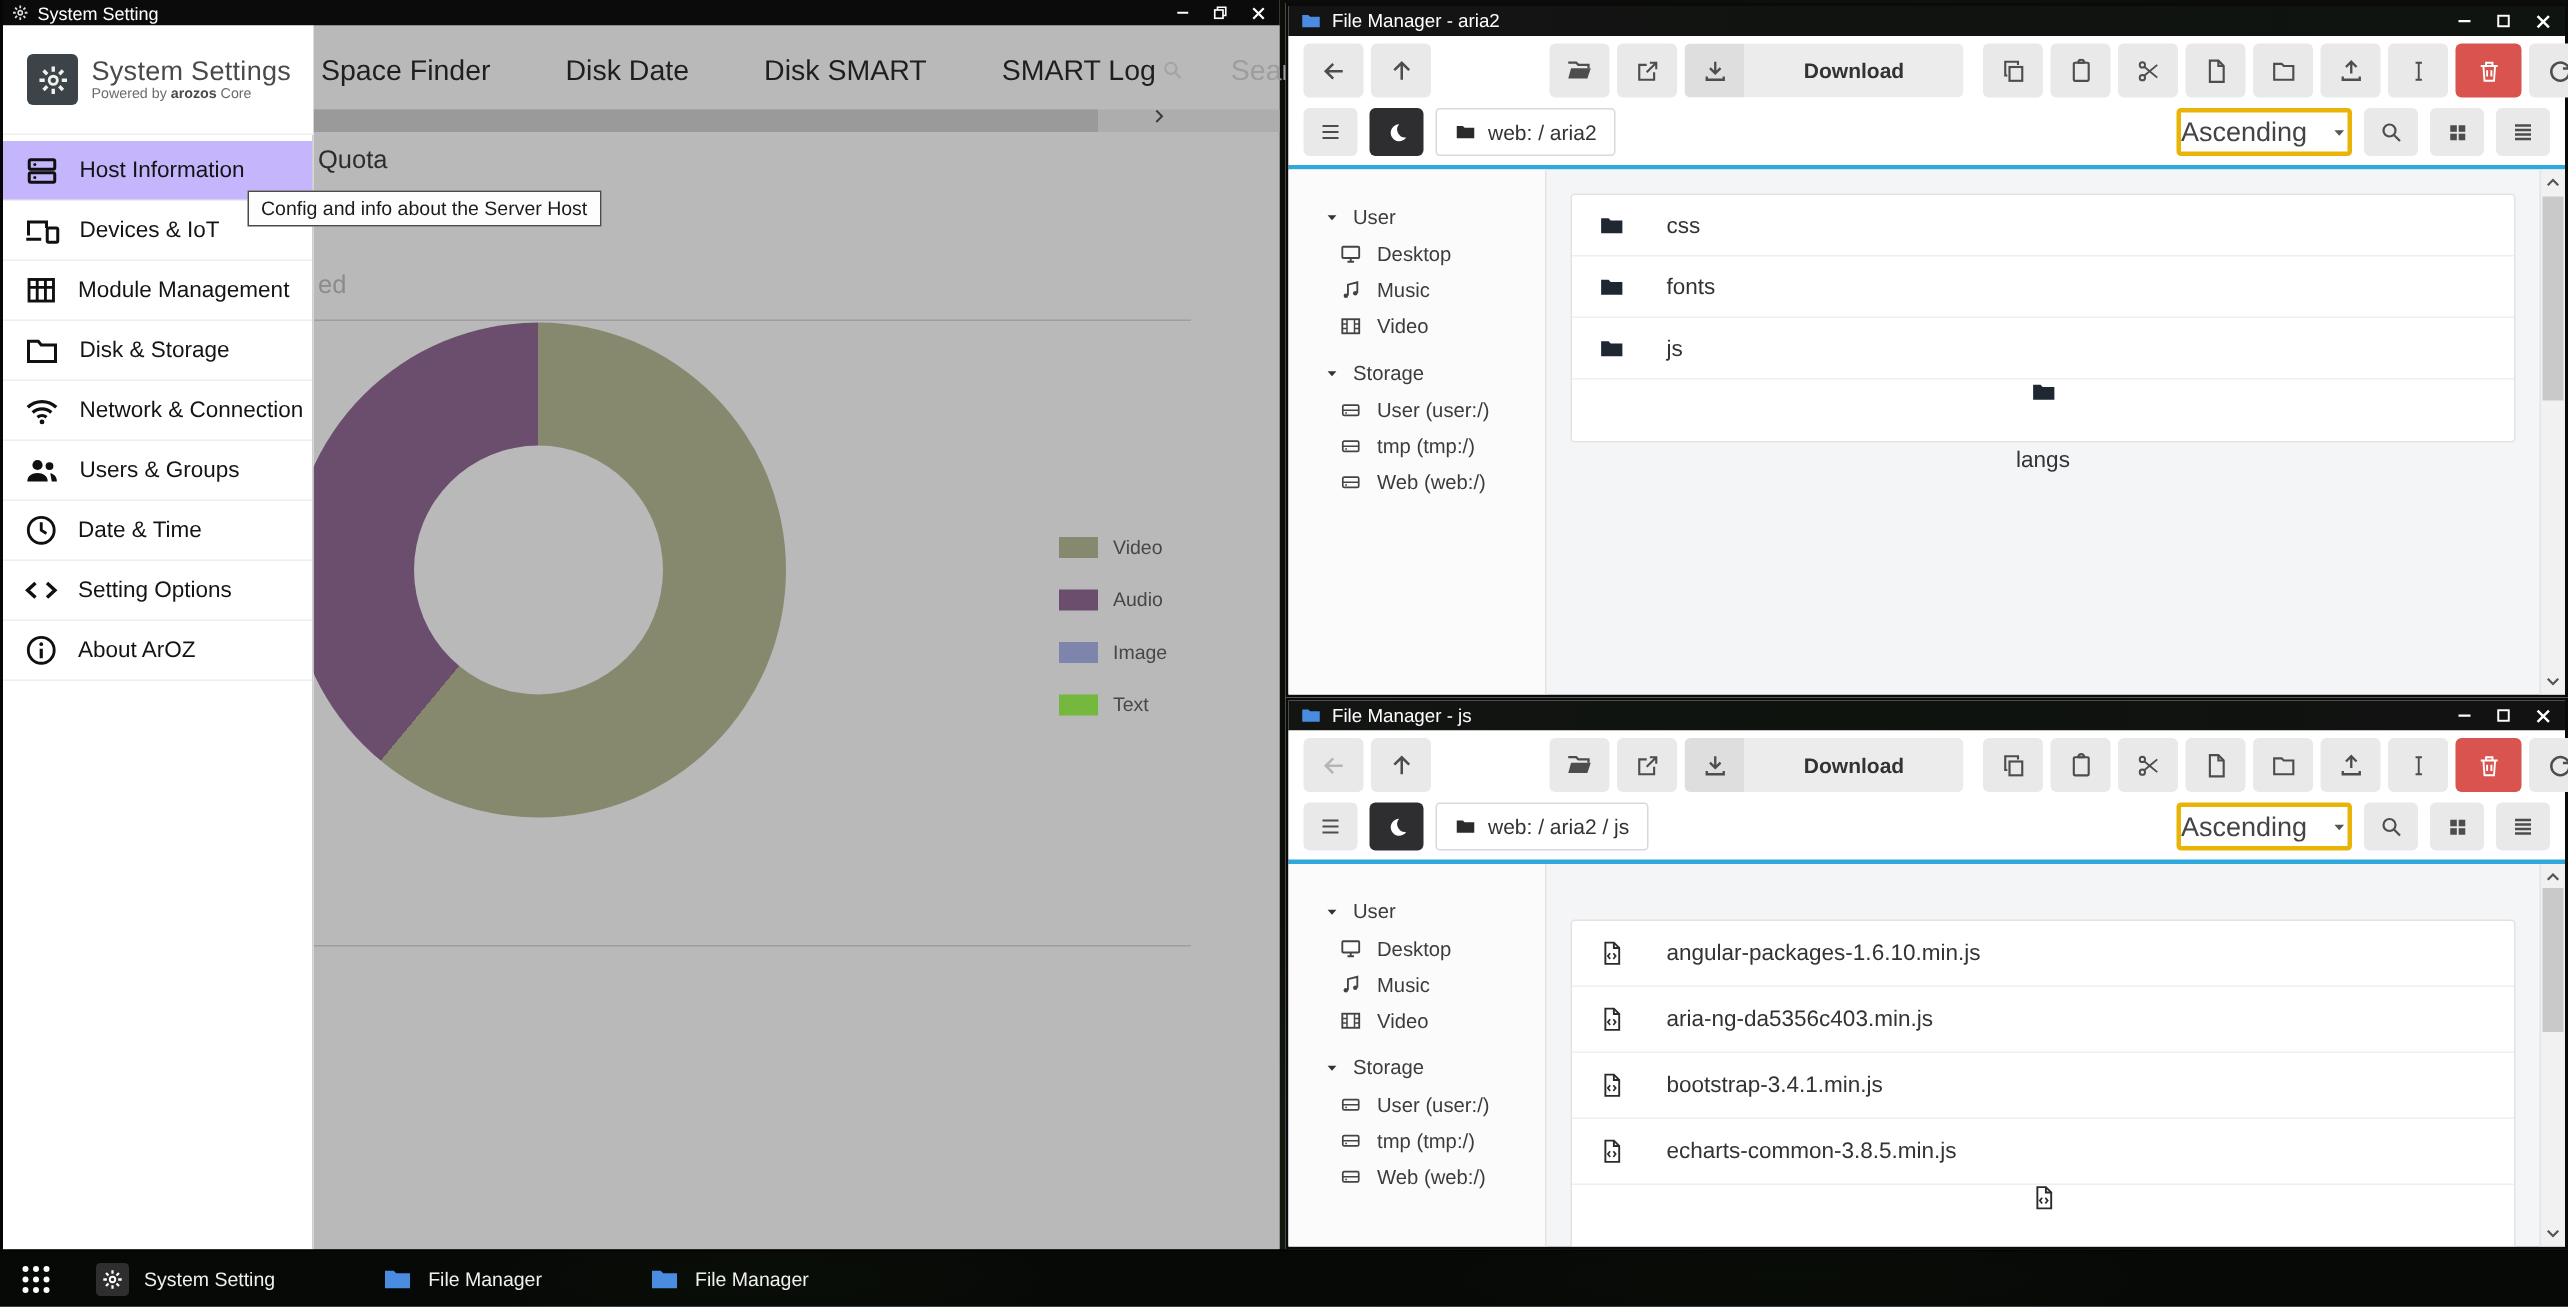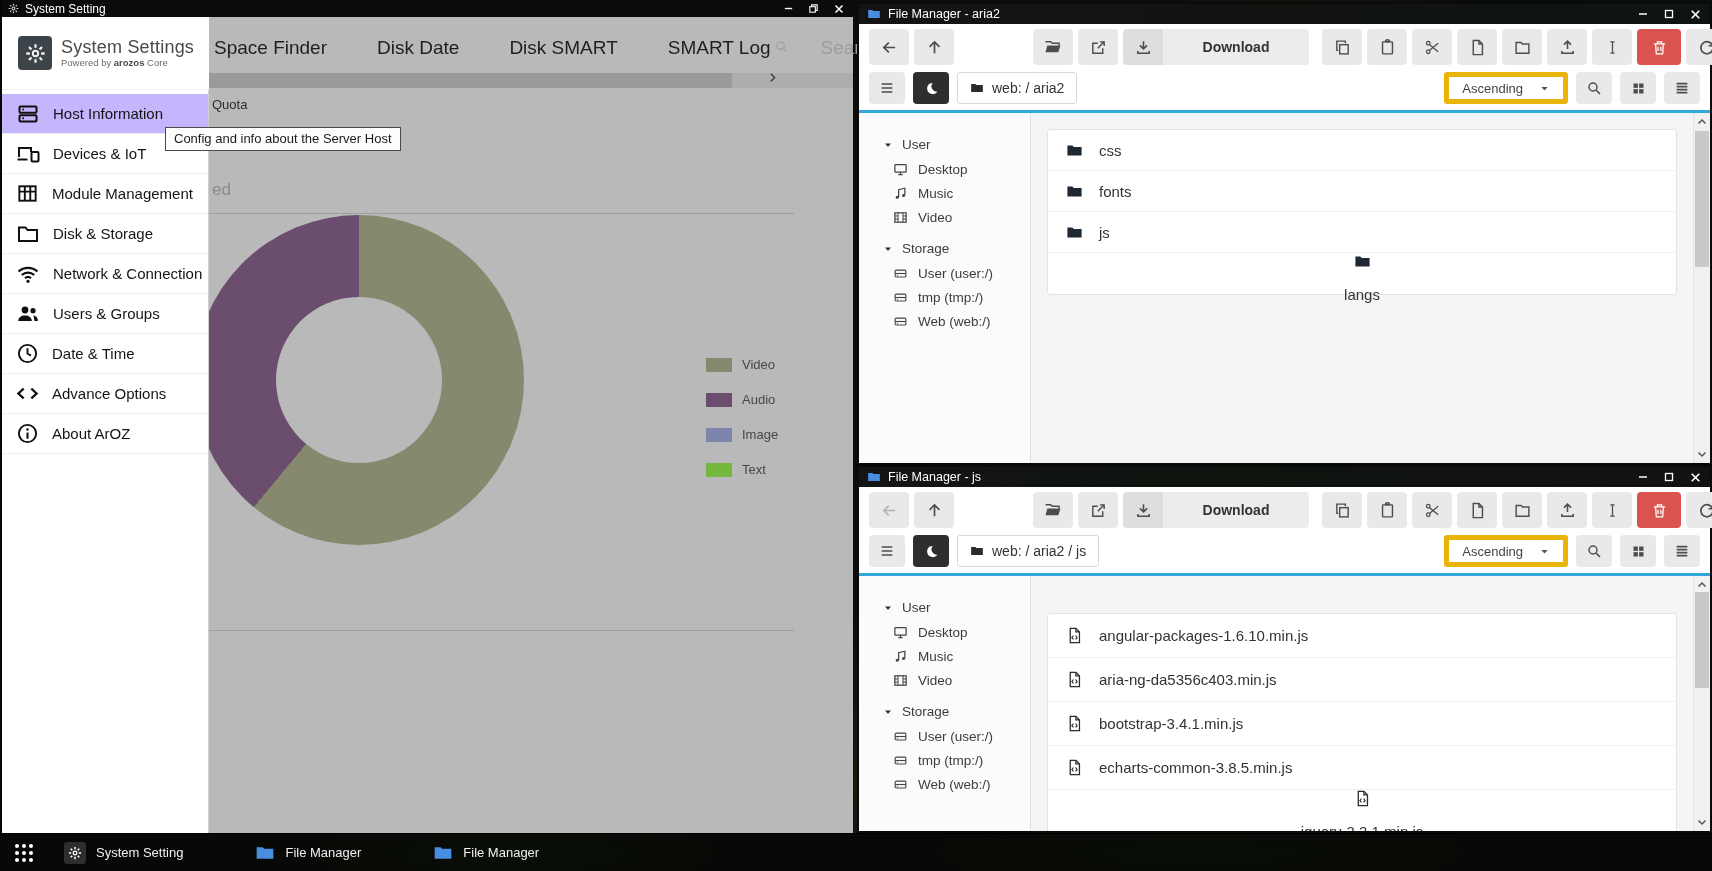--- a/index.html
+++ b/index.html
@@ -26,21 +26,21 @@
 
   .ss-content { position:absolute; inset:0; background:#b9b9b9; }
   .ss-tabs { position:absolute; left:212px; top:16px; height:30px; display:flex; align-items:center; gap:50px;
              font-size:19px; color:#1f1f1f; }
   .ss-tab { cursor:pointer; white-space:nowrap; }
   .ss-search { color:#9d9d9d; }
   .ss-search-ic { position:absolute; left:772px; top:22px; color:#a3a3a3; }
   .ss-hscroll { position:absolute; left:207px; right:0; top:56px; height:15px; background:#adadad; }
   .ss-hscroll .thumb { position:absolute; left:0; top:0; height:15px; width:523px; background:#9a9a9a; }
   .ss-hchev { position:absolute; left:764px; top:54px; color:#3a3a3a; }
-  .ss-heading { position:absolute; left:210px; top:80px; font-size:13px; color:#2d2d2d; }
+  .ss-heading { position:absolute; left:210px; top:80px; font-size:17px; color:#2d2d2d; }
   .ss-subheading { position:absolute; left:210px; top:163px; font-size:17px; color:#8b8b8b; }
   .ss-hr { position:absolute; left:207px; width:585px; height:1px; background:#9e9e9e; }
   .ss-tooltip { position:absolute; left:163px; top:110px; z-index:6; background:#fdfdfd; border:1px solid #4a4a4a;
                 padding:3px 8px 4px; font-size:13px; color:#1b1b1b; white-space:nowrap; }
 
   .donut { position:absolute; left:192px; top:198px; width:330px; height:330px; border-radius:50%;
            background:conic-gradient(#87896e 0 61%, #6b4d6e 61% 100%); }
   .donut .hole { position:absolute; left:50%; top:50%; width:166px; height:166px; margin:-83px 0 0 -83px;
                  border-radius:50%; background:#b9b9b9; }
   .legend { position:absolute; left:704px; top:330px; }
@@ -80,35 +80,35 @@
   .dl .dl-ic { width:40px; height:36px; background:#dedede; display:flex; align-items:center; justify-content:center; color:#4d4d4d; }
   .dl .dl-label { width:146px; height:36px; background:#ececec; display:flex; align-items:center; justify-content:center;
                   font-size:14px; font-weight:bold; color:#333; }
   .fm-row2 { display:flex; align-items:center; gap:8px; padding:2px 10px 6px; height:40px; background:#fff; }
   .tb.small { width:36px; height:32px; }
   .tb.dark { background:#2e2e30; color:#fff; }
   .crumb { display:flex; align-items:center; gap:8px; border:1px solid #d8d8d8; border-radius:3px; background:#fff;
            height:32px; padding:0 12px; font-size:14px; color:#333; cursor:pointer; }
   .crumb .cic { color:#2b2b2b; }
   .spacer { flex:1; }
-  .sortchip { display:flex; align-items:center; gap:16px; border:5px solid #eab308; border-radius:3px; background:#fff;
-              height:32px; padding:0 13px; font-size:13px; color:#444; cursor:pointer; }
+  .sortchip { display:flex; align-items:center; gap:16px; border:3px solid #eab308; border-radius:3px; background:#fff;
+              height:32px; padding:0 0; font-size:18px; color:#444; cursor:pointer; }
   .sortchip .caret { color:#555; }
   .fm-accent { height:3px; background:#2fa9dc; }
   .fm-body { display:flex; flex:1; background:#f4f5f6; overflow:hidden; }
   .fm-tree { width:172px; background:#fbfbfb; border-right:1px solid #e2e2e2; padding:19px 0 0 24px;
              font-size:13.5px; color:#3c3c3c; flex:0 0 auto; }
   .tree-sec { display:flex; align-items:center; gap:9px; height:25px; cursor:pointer; }
   .tree-sec .tcaret { color:#333; }
   .tree-item { display:flex; align-items:center; gap:10px; height:24px; padding-left:10px; cursor:pointer; }
   .tree-item .tic { color:#444; }
   .tree-gap { height:7px; }
   .fm-files { flex:1; padding:16px 16px 0; overflow:hidden; }
   .card { background:#fff; border:1px solid #e3e3e3; border-radius:3px; margin-bottom:15px; }
-  .frow { display:flex; align-items:center; height:41px; padding:0 18px; gap:16px; font-size:15px; color:#333;
+  .frow { display:flex; align-items:center; height:41px; padding:0 18px; gap:28px; font-size:15px; color:#333;
           border-bottom:1px solid #efefef; cursor:pointer; }
   .frow:last-child { border-bottom:none;flex-direction:column; }
   #fm2 .frow { height:44px; }
   .fic-folder { color:#1f2733; }
   .fic-file { color:#2b2b2b; }
   .fm-scroll { width:17px; background:#f1f1f1; border-left:1px solid #e4e4e4; position:relative; flex:0 0 auto; }
   .fm-scroll .sarr { position:absolute; left:2px; color:#555; }
   .fm-scroll .sarr.up { top:3px; }
   .fm-scroll .sarr.down { bottom:3px; }
   .fm-scroll .sthumb { position:absolute; left:1px; width:14px; background:#c9c9c9; }
@@ -477,21 +477,21 @@
               </svg>
             </span>
           <span>Date &amp; Time</span>
         </div>
         <div class="ss-item">
           <span class="sic">
               <svg class="ic" width="23" height="23">
                 <use href="#i-code"></use>
               </svg>
             </span>
-          <span>Advance Options</span>
+          <span>Setting Options</span>
         </div>
         <div class="ss-item">
           <span class="sic">
               <svg class="ic" width="23" height="23">
                 <use href="#i-infocircle"></use>
               </svg>
             </span>
           <span>About ArOZ</span>
         </div>
       </div>

